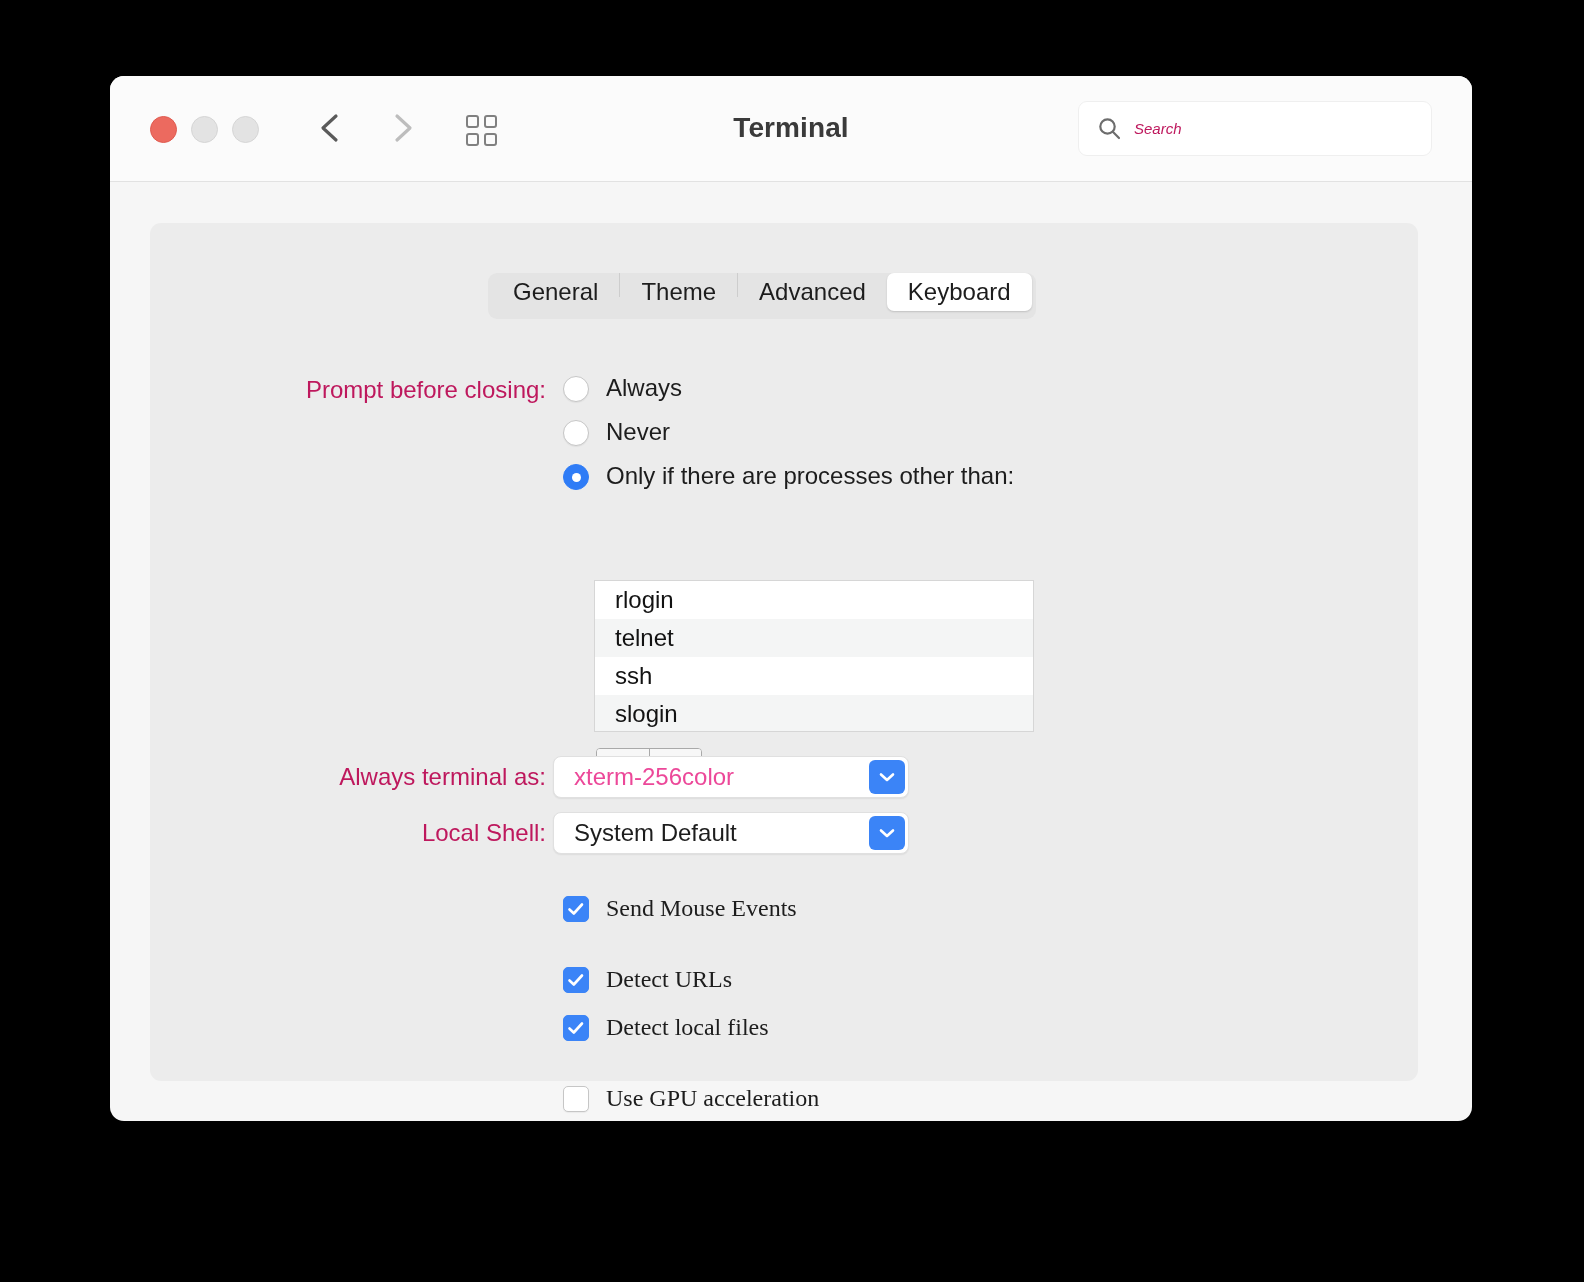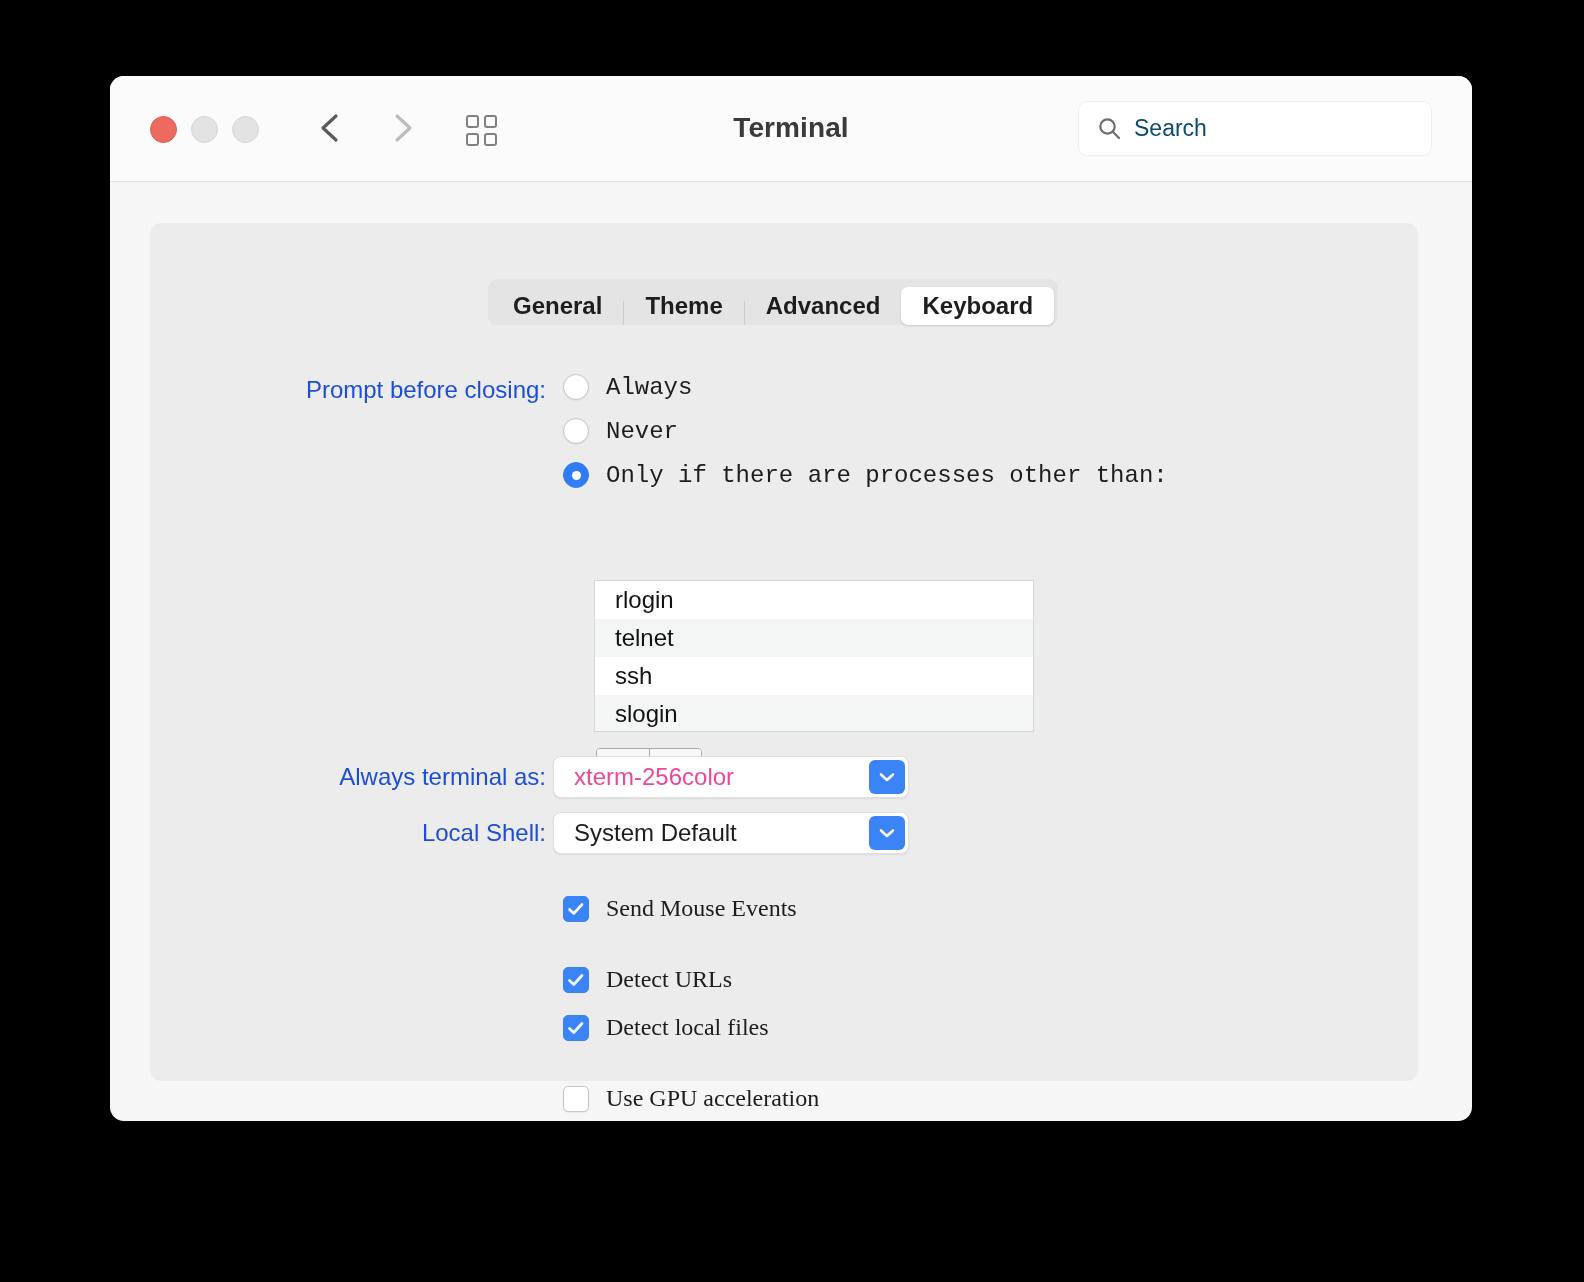--- a/index.html
+++ b/index.html
@@ -99,48 +99,48 @@
     align-items: center;
     box-sizing: border-box;
   }
   #search-icon-wrap {
     margin-left: 18px;
     margin-right: 12px;
     display: flex;
     align-items: center;
   }
   #search-placeholder {
-    font-size: 23px;
-    color: #0c4a6e;
+    font-size: 15px;
+    color: #be185d;
+    font-style: italic;
   }
 
   
   #panel {
     position: absolute;
     left: 40px;
     top: 147px;
     width: 1268px;
     height: 858px;
     background: #ececec;
     border-radius: 11px;
   }
 
   
   #tabbar {
     position: absolute;
     left: 338px;
-    top: 56px;
+    top: 50px;
     height: 46px;
     background: #e4e4e4;
     border-radius: 9px;
     display: flex;
-    align-items: flex-end;
+    align-items: flex-start;
     padding: 0 4px;
     box-sizing: border-box;
-    font-weight: bold;
   }
   .tab {
     position: relative;
     height: 38px;
     display: flex;
     align-items: center;
     justify-content: center;
     padding: 0 21px;
     font-size: 24px;
     color: #1d1d1d;
@@ -156,29 +156,28 @@
     width: 1px;
     height: 24px;
     background: #cdcdcd;
   }
 
   
   .rlabel {
     position: absolute;
     text-align: right;
     font-size: 24px;
-    color: #1d4ed8;
+    color: #be185d;
     white-space: nowrap;
   }
 
   .radio-row {
     position: absolute;
     display: flex;
-    align-items: flex-start;
-    font-family: Liberation Mono, monospace;
+    align-items: flex-end;
   }
   .radio {
     width: 26px;
     height: 26px;
     border-radius: 50%;
     box-sizing: border-box;
     flex: none;
   }
   .radio.off {
     background: #ffffff;

